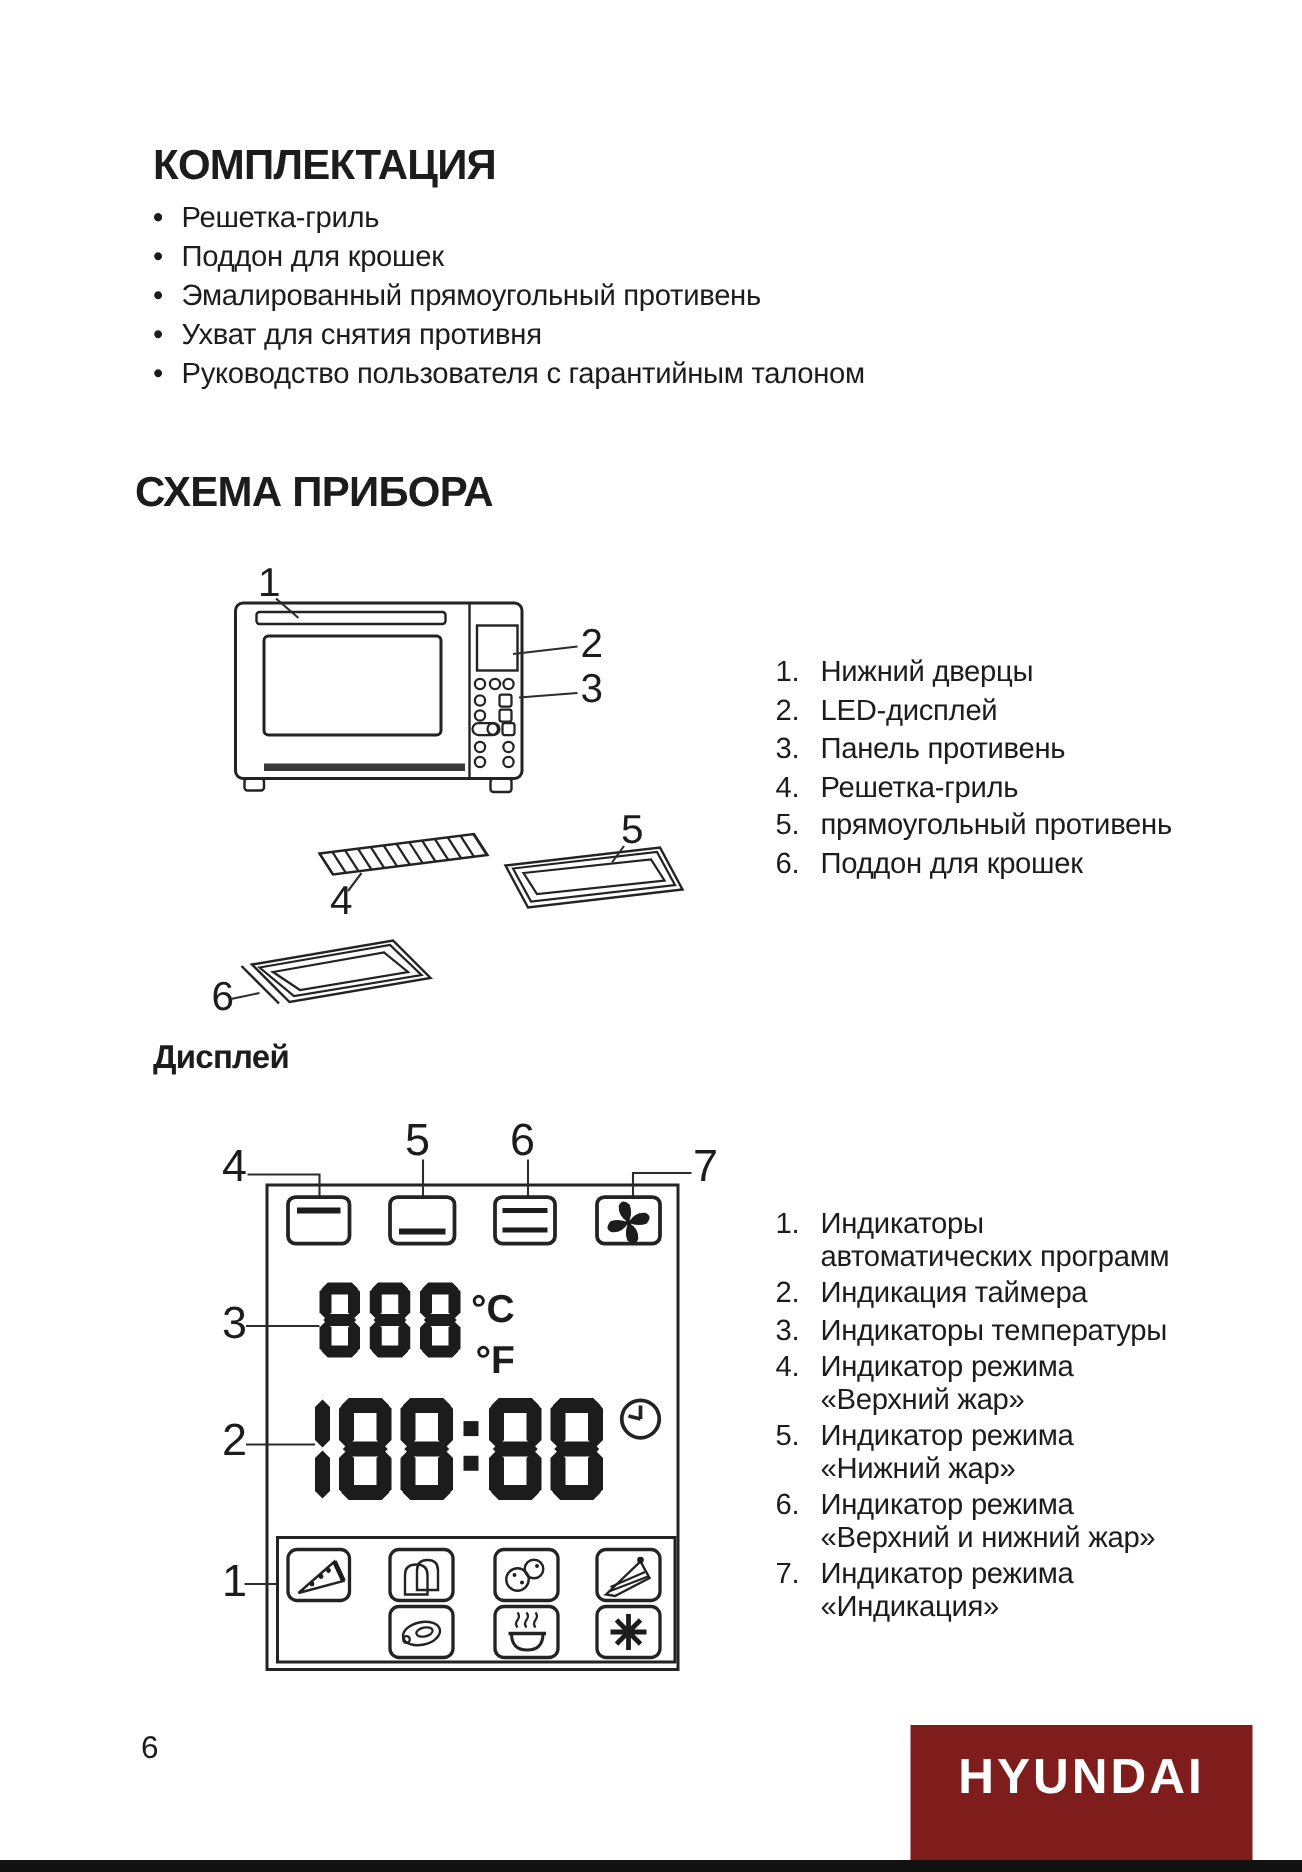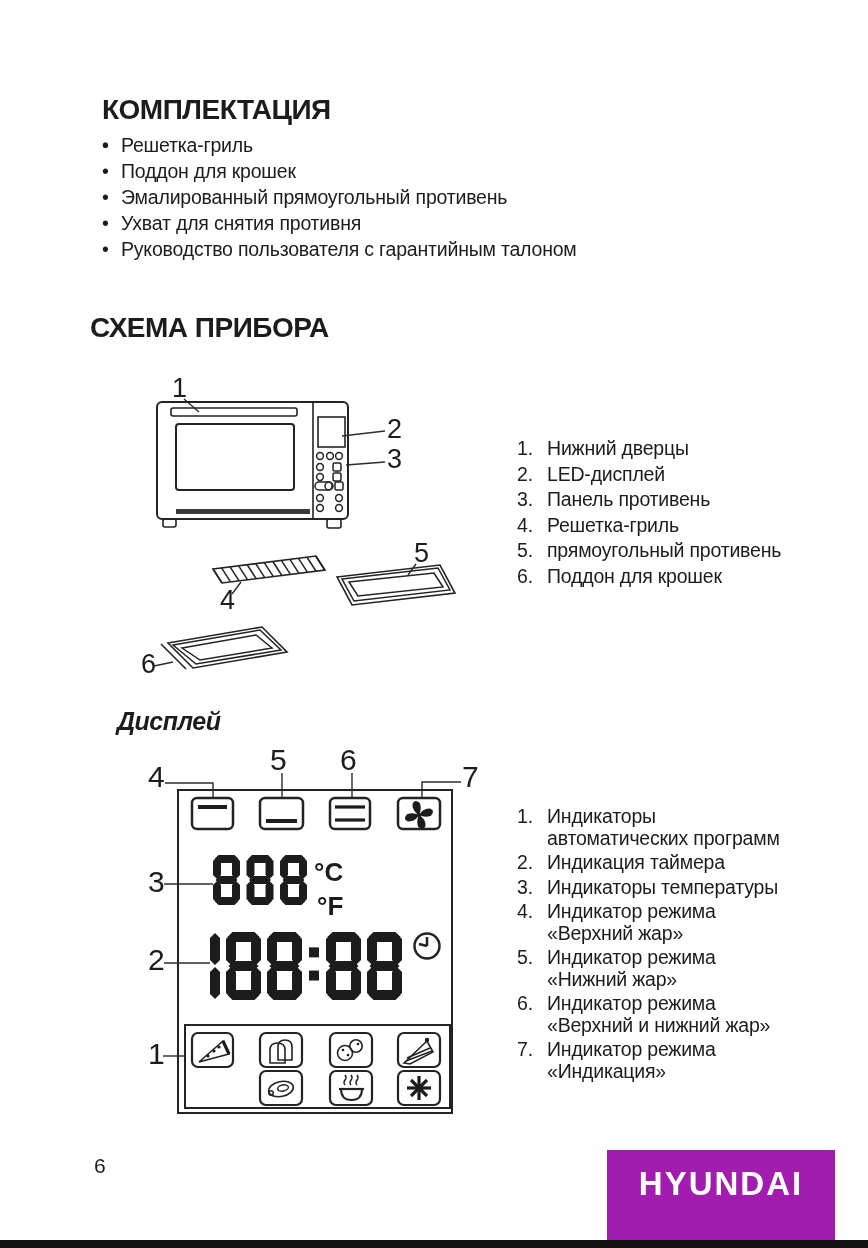--- a/index.html
+++ b/index.html
@@ -1,30 +1,30 @@
 <!DOCTYPE html>
 <html><head>
 <meta charset="utf-8">
 <style>
   html,body{margin:0;padding:0;background:#e8e8e8;}
   .page{position:relative;width:868px;height:1248px;background:#ffffff;overflow:hidden;
         font-family:"Liberation Sans","DejaVu Sans",sans-serif;color:#1c1c1c;padding-left:24px;}
   .abs{position:absolute;}
   .h-main{font-size:28px;font-weight:700;letter-spacing:-0.5px;margin:0;}
-  .h-sub{font-size:25px;font-weight:700;letter-spacing:-0.5px;margin:15px;font-style:italic;}
+  .h-sub{font-size:22px;font-weight:700;letter-spacing:-0.5px;margin:0;}
   ul.bullets{list-style:none;margin:0;padding:0;width:540px;}
   ul.bullets li{position:relative;padding-left:19px;font-size:19.5px;line-height:26px;letter-spacing:-0.2px;}
   ul.bullets li .dot{position:absolute;left:0;top:0;}
   .legend .li{display:flex;font-size:19.5px;letter-spacing:-0.2px;margin-bottom:3.5px;}
   .legend .num{width:30px;flex:none;line-height:22px;}
   .legend .txt span{display:block;line-height:22px;}
   .legend.tight .li{margin-bottom:3px;}
   .legend.tight .num,.legend.tight .txt span{line-height:21.5px;}
   .pagenum{font-size:21px;}
-  .logo{background:#a21caf;width:228px;height:93px;text-align:center;}
+  .logo{background:#7f1d1d;width:228px;height:93px;text-align:center;}
   .logo span{display:inline-block;margin-top:15px;color:#ffffff;font-weight:700;
              font-size:33px;letter-spacing:2px;}
   .strip{background:#121212;width:868px;height:8px;}
   svg{display:block;}
   svg text{font-family:"Liberation Sans","DejaVu Sans",sans-serif;fill:#1c1c1c;}
   .co{font-size:27px;}
   .co2{font-size:30px;}
   .unit{font-size:26px;font-weight:700;}
   .s15{stroke:#232323;stroke-width:1.5;fill:none;}
   .s16{stroke:#232323;stroke-width:1.6;fill:none;}

